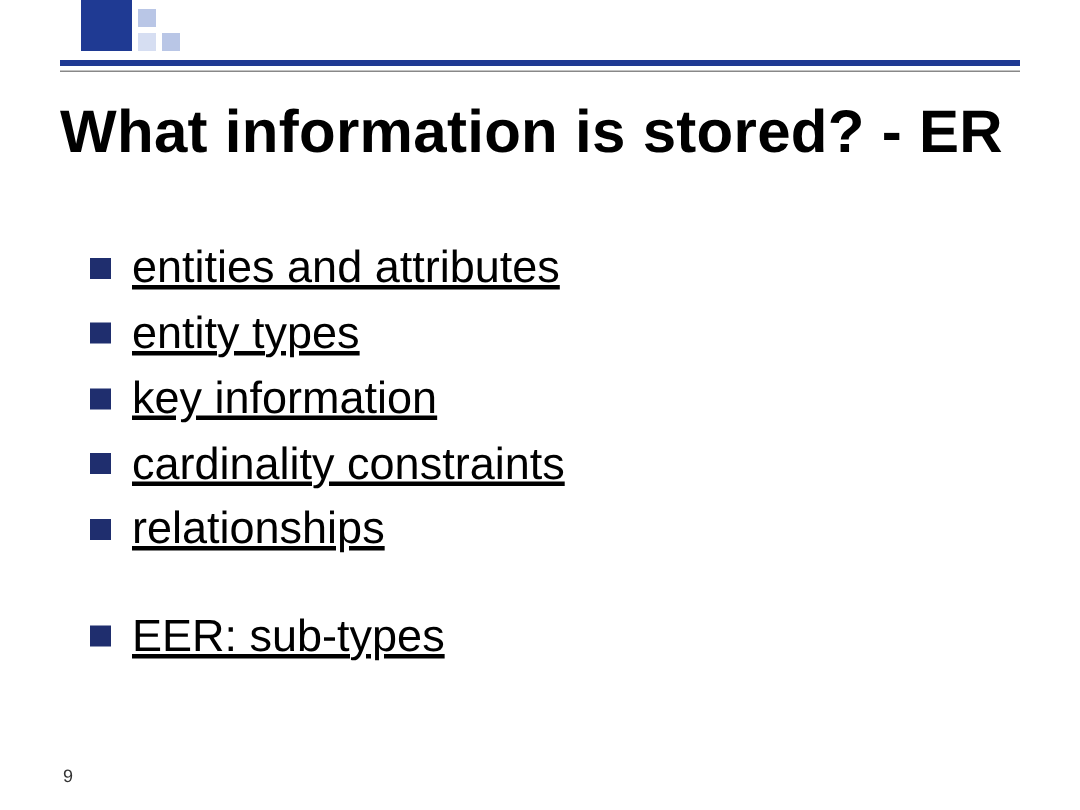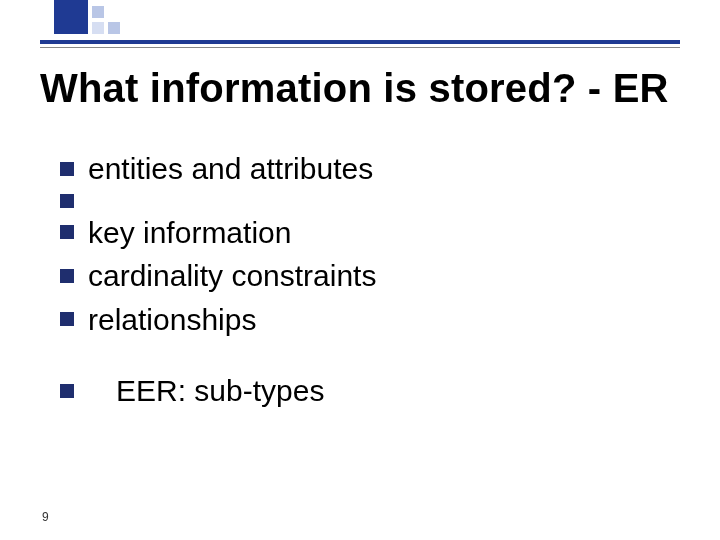--- a/index.html
+++ b/index.html
@@ -69,42 +69,42 @@
     position: absolute;
     left: 40px;
     top: 66px;
     font-size: 40px;
     color: #000;
     letter-spacing: 0.2px;
   }
   .bullets {
     position: absolute;
     left: 60px;
-    top: 150px;
+    top: 160px;
+    text-decoration: underline;
   }
   .bullet-row {
     display: flex;
     align-items: center;
     margin-bottom: 6px;
     line-height: 1.25;
   }
   .bullet-icon {
     width: 14px;
     height: 14px;
     background: #1f2e6e;
     margin-right: 14px;
     flex-shrink: 0;
   }
   .bullet-text {
     font-size: 30px;
     color: #000;
   }
   .group2 {
     margin-top: 34px;
-    gap: 28px;
   }
   .pagenum {
     position: absolute;
     left: 42px;
     bottom: 16px;
     font-size: 12px;
     color: #333;
   }
 </style>
 </head>
@@ -121,20 +121,21 @@
 
 <h1 class="title">What information is stored? - ER</h1>
 
 <div class="bullets">
   <div class="bullet-row">
     <span class="bullet-icon"></span>
     <span class="bullet-text">entities and attributes</span>
   </div>
   <div class="bullet-row">
     <span class="bullet-icon"></span>
+    <span class="bullet-text">entity types</span>
   </div>
   <div class="bullet-row">
     <span class="bullet-icon"></span>
     <span class="bullet-text">key information</span>
   </div>
   <div class="bullet-row">
     <span class="bullet-icon"></span>
     <span class="bullet-text">cardinality constraints</span>
   </div>
   <div class="bullet-row">

